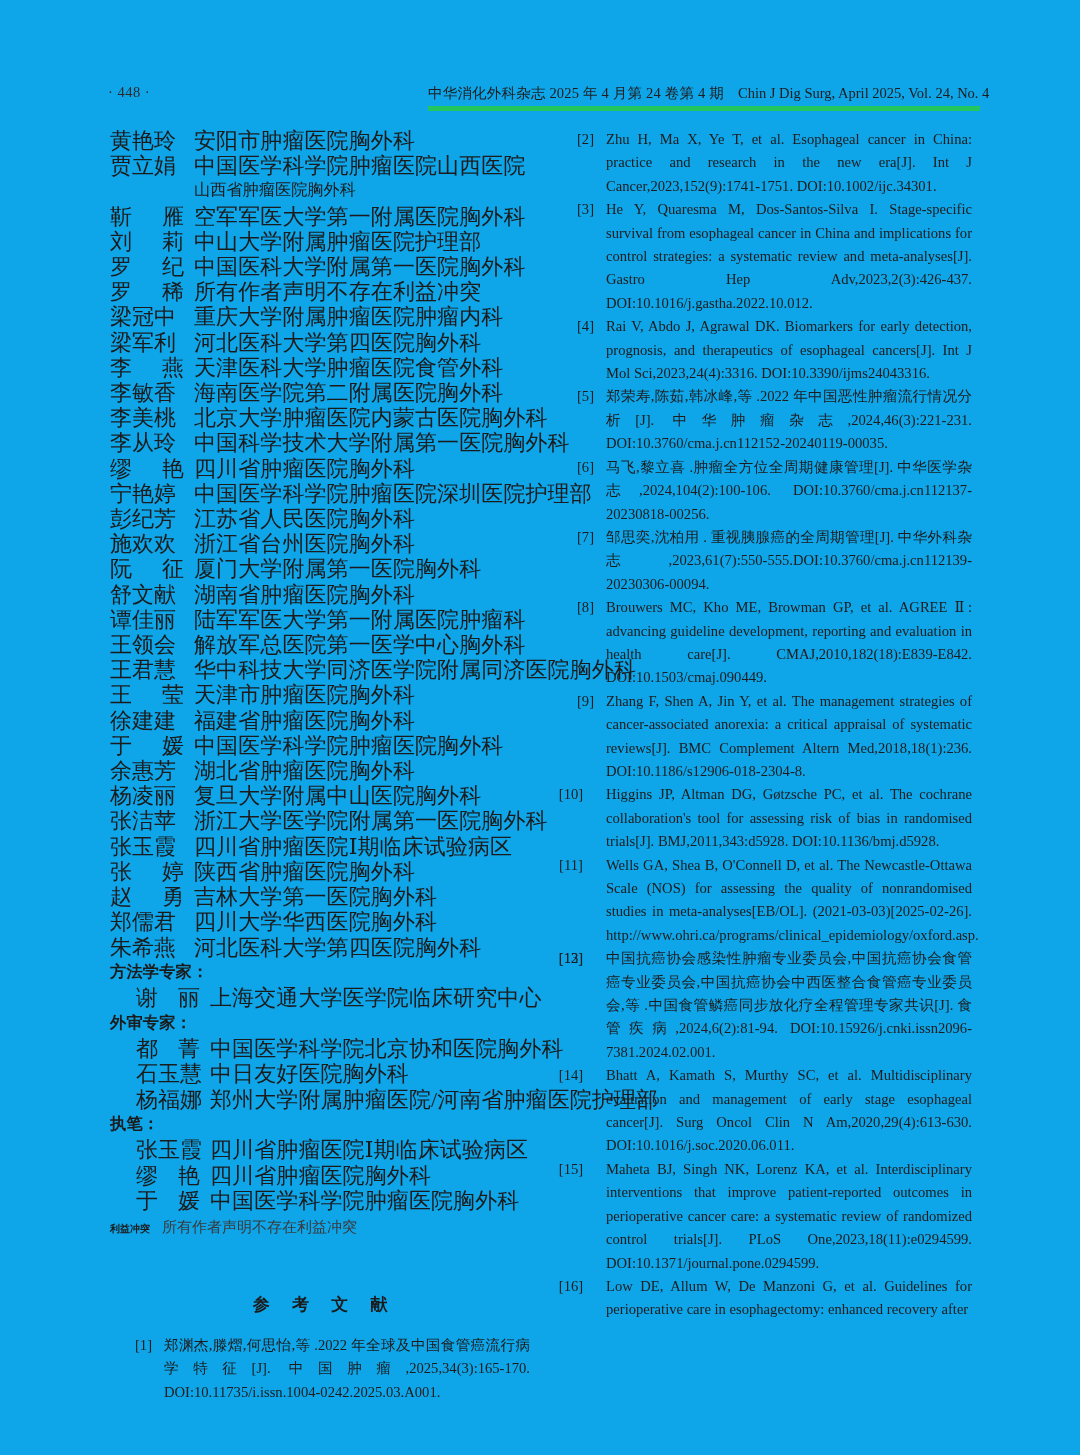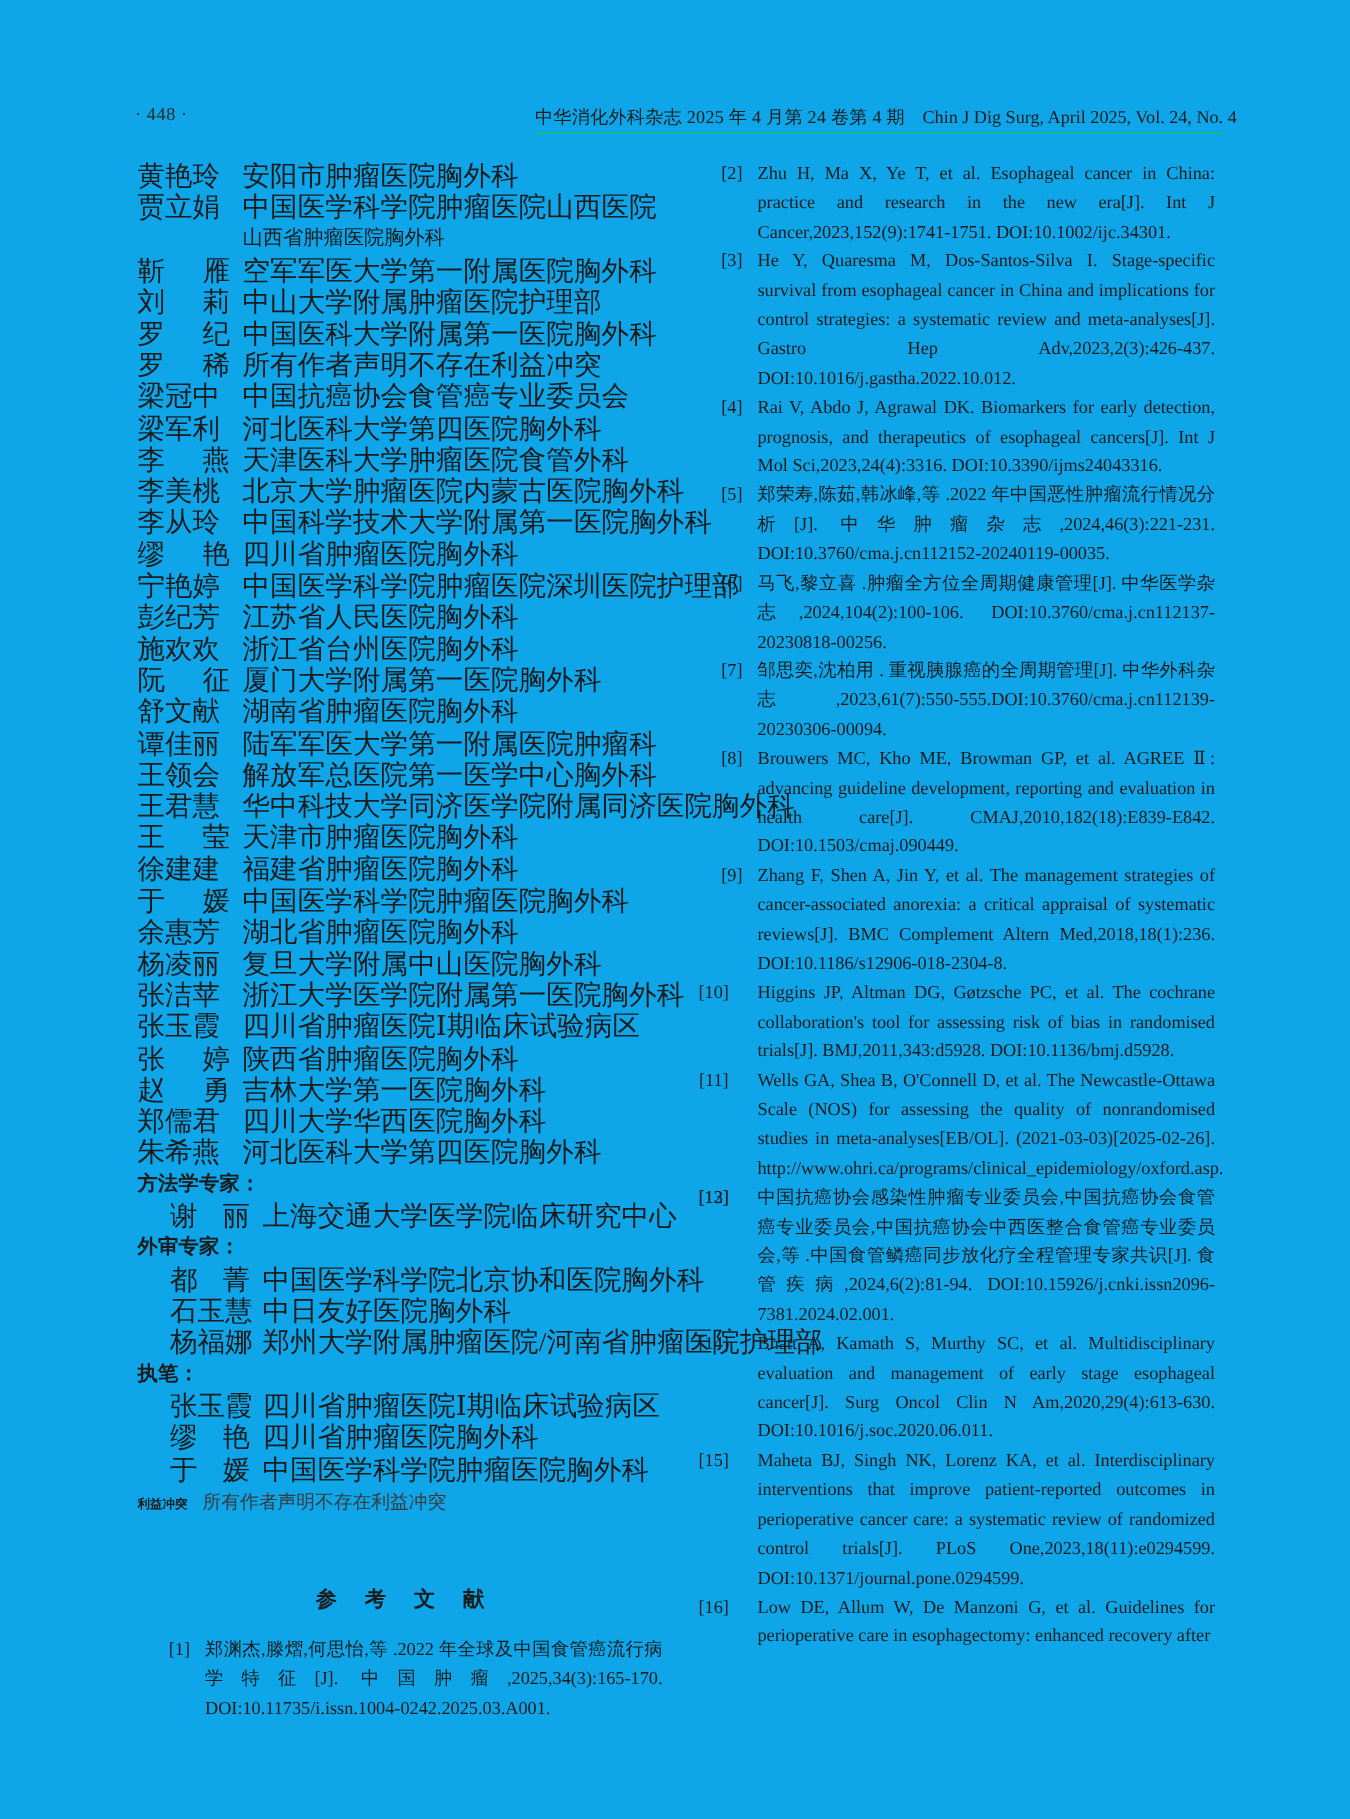--- a/index.html
+++ b/index.html
@@ -35,21 +35,21 @@
     white-space: nowrap;
   }
   .runhead-title {
     position: absolute;
     left: 428px;
     top: 0;
     font-size: 14.5px;
     color: #1d1d1d;
     white-space: nowrap;
     padding-bottom: 3px;
-    border-bottom: 1px solid #22c55e;
+    border-bottom: 5px solid #22c55e;
     width: 552px;
     box-sizing: border-box;
   }
   .runhead-title .cn { letter-spacing: 0.2px; }
   .runhead-title .en { margin-left: 14px; }
 
   
   .col {
     position: absolute;
     top: 128px;
@@ -169,29 +169,33 @@
         <div class="person">
           <span class="nm">罗  纪</span>
           <span class="af">中国医科大学附属第一医院胸外科</span>
         </div>
         <div class="person">
           <span class="nm">罗  稀</span>
           <span class="af">所有作者声明不存在利益冲突</span>
         </div>
         <div class="person">
           <span class="nm nospread">梁冠中</span>
-          <span class="af">中国抗癌协会食管癌专业委员会</span>
+          <span class="af">重庆大学附属肿瘤医院肿瘤内科</span>
         </div>
         <div class="person">
           <span class="nm nospread">梁军利</span>
           <span class="af">河北医科大学第四医院胸外科</span>
         </div>
         <div class="person">
           <span class="nm">李  燕</span>
           <span class="af">天津医科大学肿瘤医院食管外科</span>
+        </div>
+        <div class="person">
+          <span class="nm nospread">李敏香</span>
+          <span class="af">海南医学院第二附属医院胸外科</span>
         </div>
         <div class="person">
           <span class="nm nospread">李美桃</span>
           <span class="af">北京大学肿瘤医院内蒙古医院胸外科</span>
         </div>
         <div class="person">
           <span class="nm nospread">李从玲</span>
           <span class="af">中国科学技术大学附属第一医院胸外科</span>
         </div>
         <div class="person">

